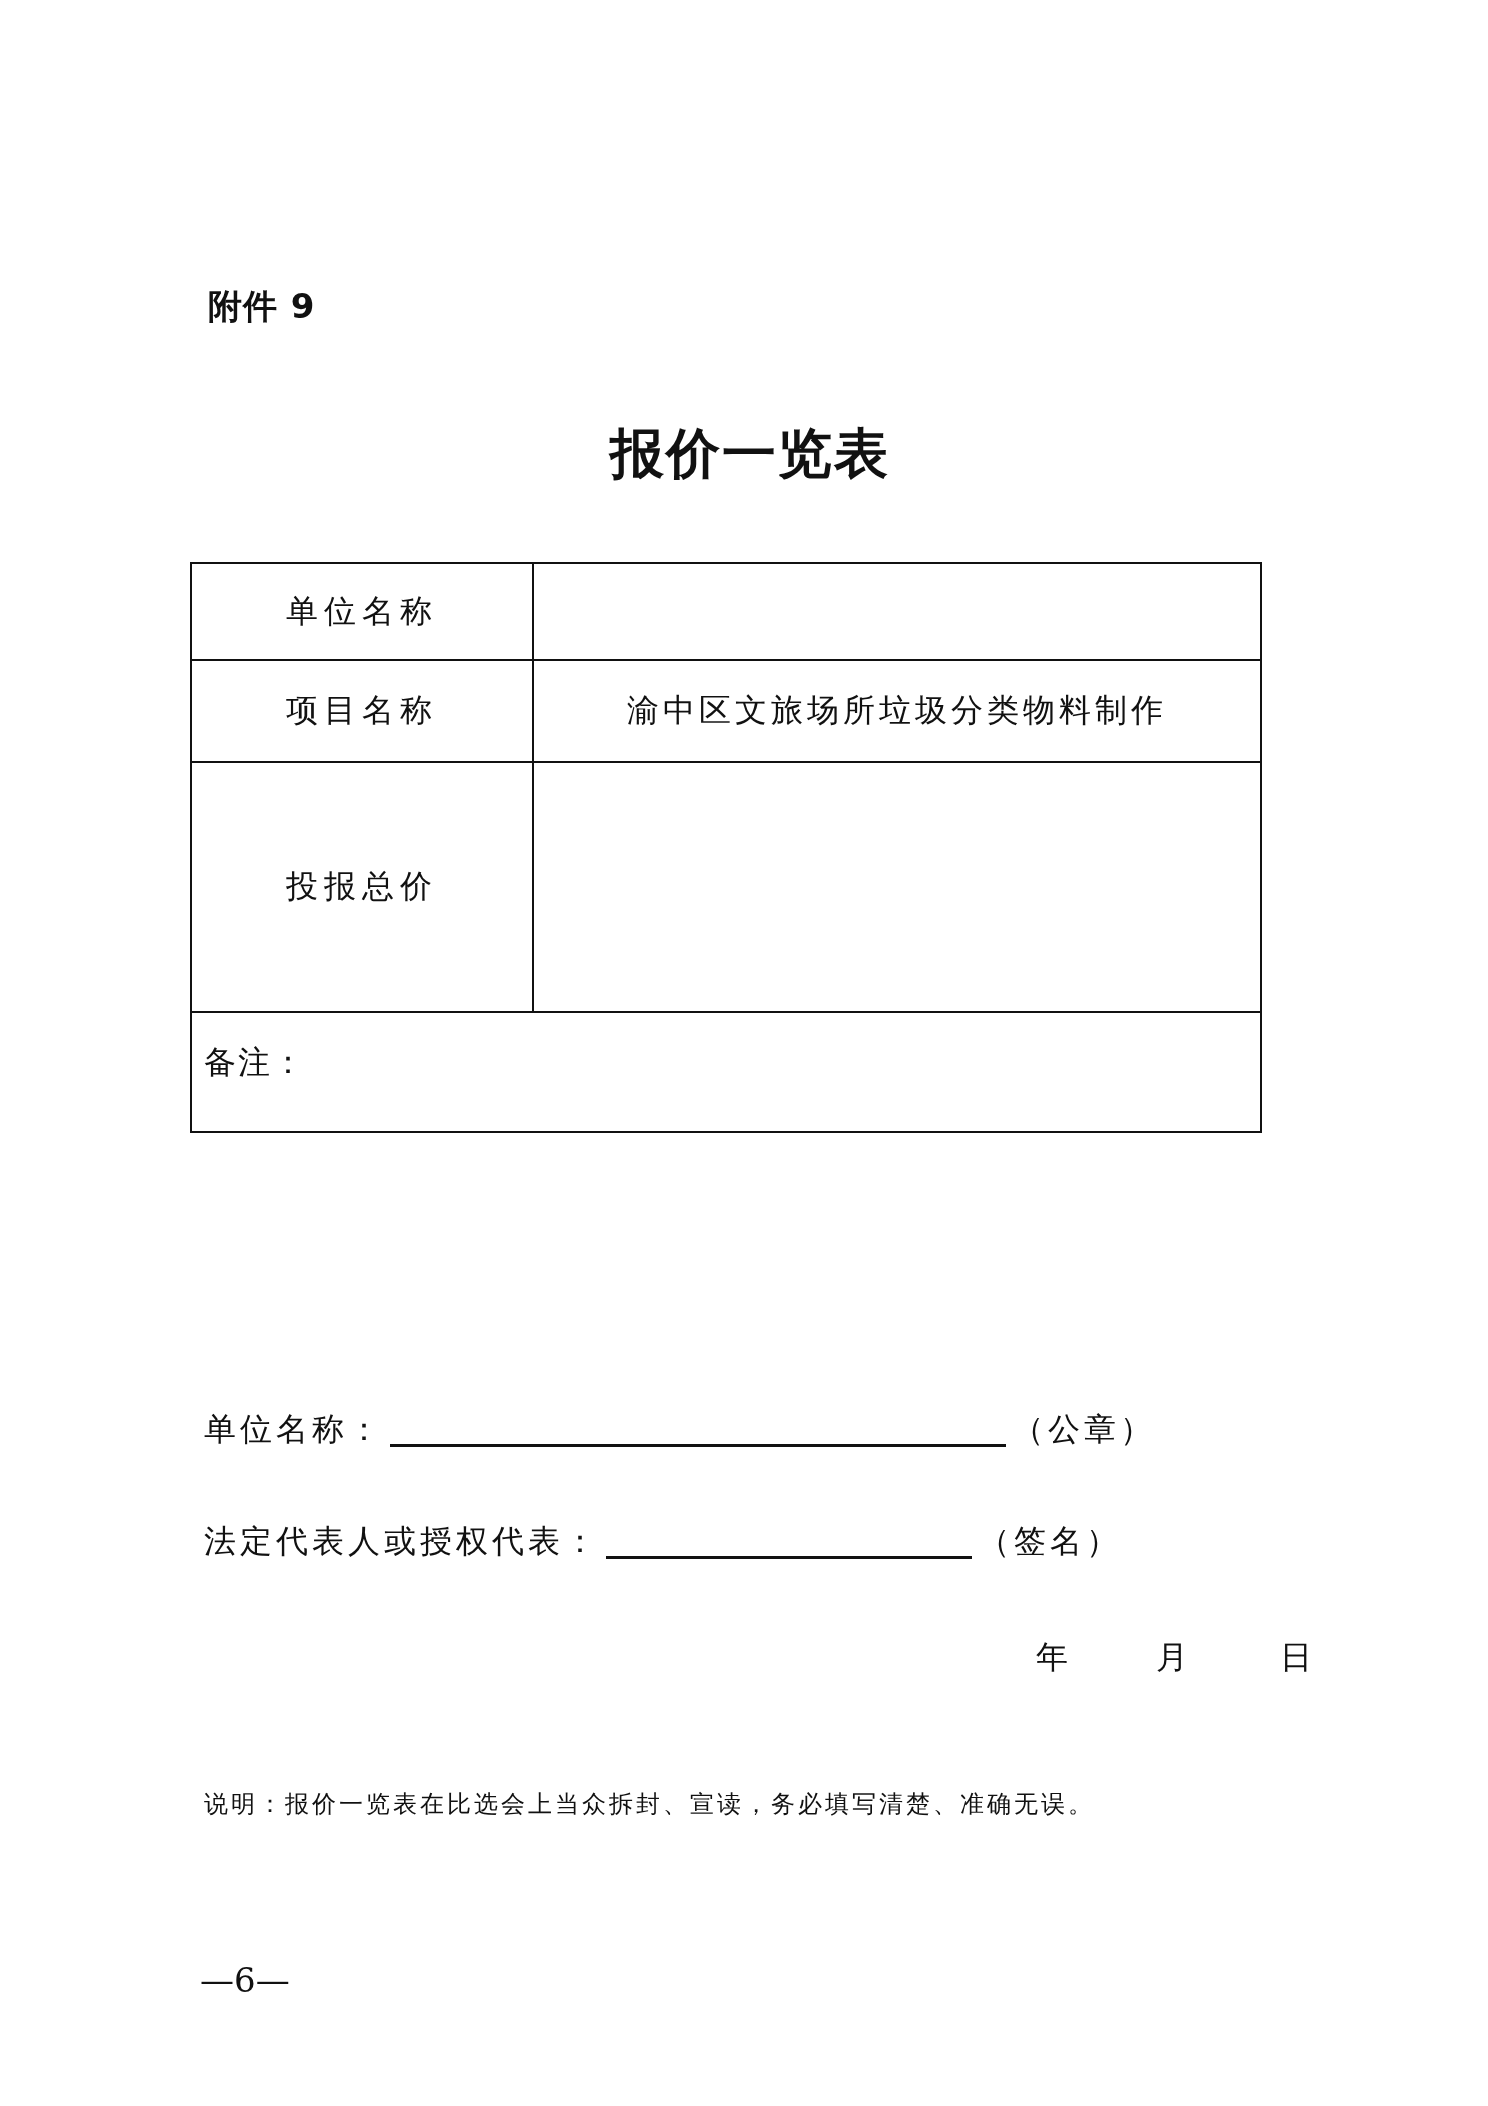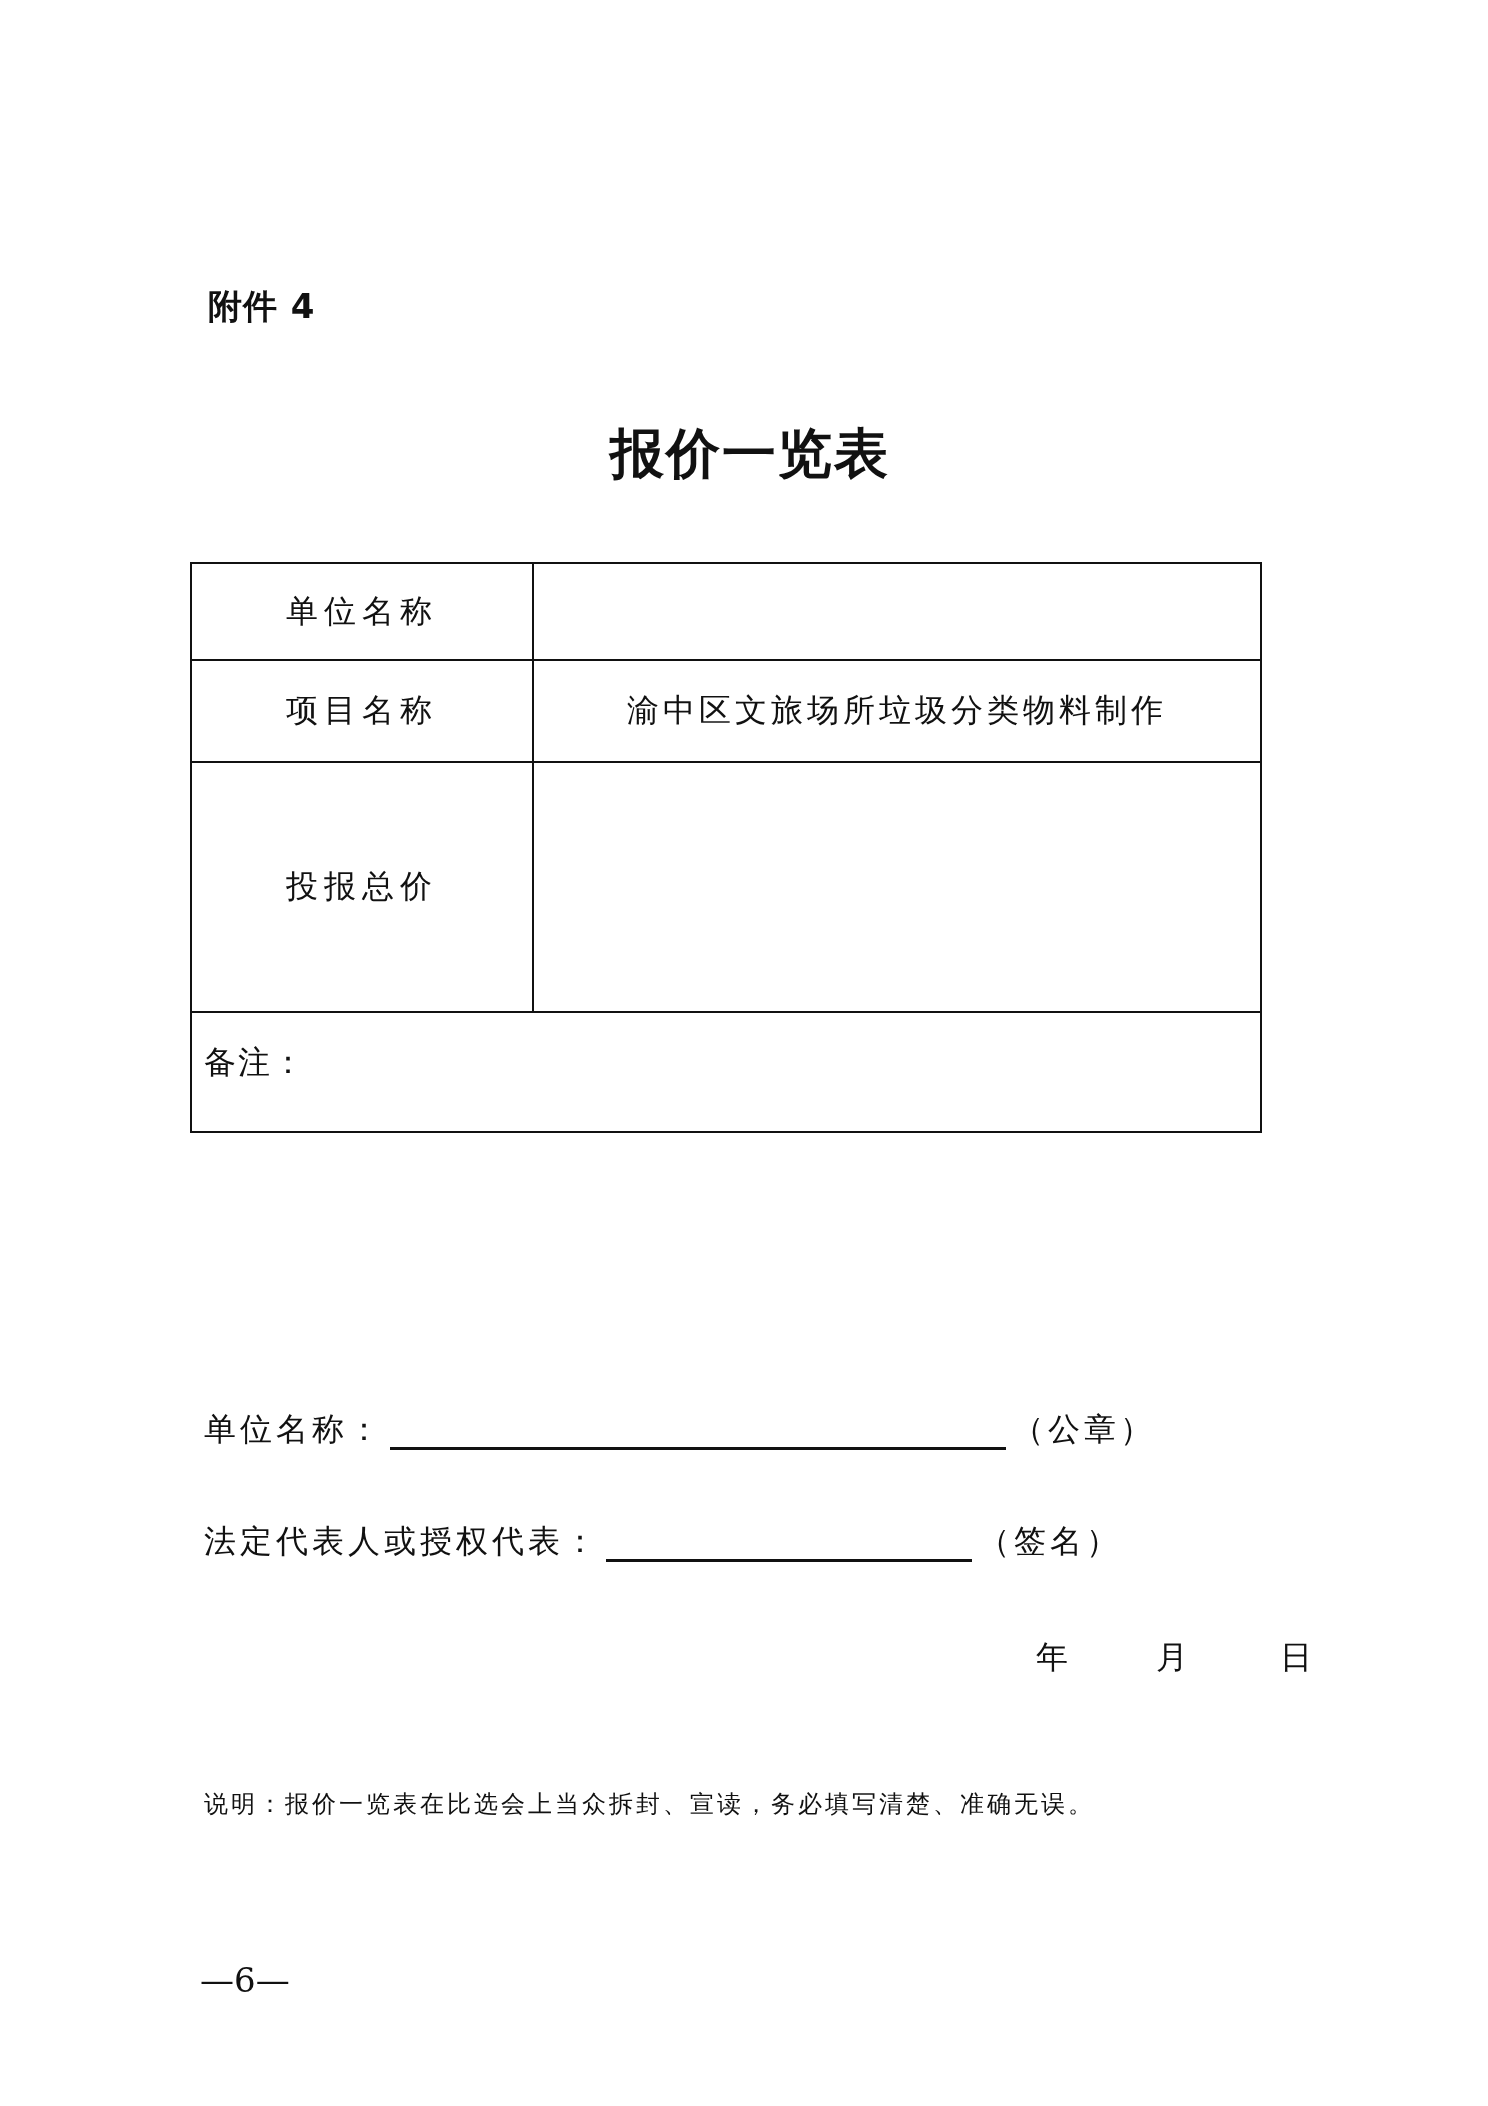--- a/index.html
+++ b/index.html
@@ -13,30 +13,30 @@
   .row { position: absolute; left: 0; right: 0; border-bottom: 2px solid #111; box-sizing: border-box; }
   .cell-label { position: absolute; left: 0; top: 0; bottom: 0; width: 342px; border-right: 2px solid #111;
                 display: flex; align-items: center; justify-content: center; font-size: 32px; letter-spacing: 6px; box-sizing: border-box; }
   .cell-value { position: absolute; left: 342px; right: 0; top: 0; bottom: 0;
                 display: flex; align-items: center; justify-content: center; font-size: 32px; letter-spacing: 4px; }
   .r1 { top: 0; height: 97px; }
   .r2 { top: 97px; height: 102px; text-align: right; }
   .r3 { top: 199px; height: 250px; }
   .remarks { position: absolute; left: 0; right: 0; top: 449px; bottom: 0; }
   .remarks-label { position: absolute; left: 12px; top: 28px; font-size: 32px; letter-spacing: 2px; }
-  .sig-line { font-size: 32px; letter-spacing: 4px; display: flex; align-items: center; }
+  .sig-line { font-size: 32px; letter-spacing: 4px; display: flex; align-items: flex-start; }
   .underline { display: inline-block; border-bottom: 3px solid #111; height: 36px; margin: 0 6px; }
   .date { top: 1636px; font-size: 32px; }
   .note { left: 204px; top: 1788px; font-size: 24px; letter-spacing: 3px; }
   .page-num { left: 200px; top: 1960px; font-size: 34px; font-family: "DejaVu Serif", "Liberation Serif", serif; }
 </style>
 </head>
 <body>
 
-<div class="abs attachment">附件 4</div>
+<div class="abs attachment">附件 9</div>
 
 <div class="abs title">报价一览表</div>
 
 <div class="abs table">
   <div class="row r1">
     <div class="cell-label">单位名称</div>
     <div class="cell-value"></div>
   </div>
   <div class="row r2">
     <div class="cell-label">项目名称</div>

